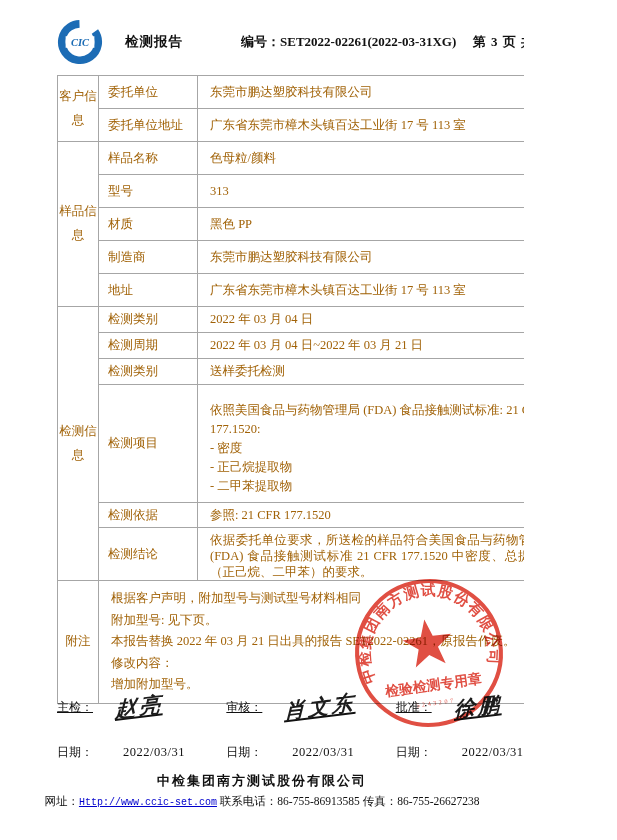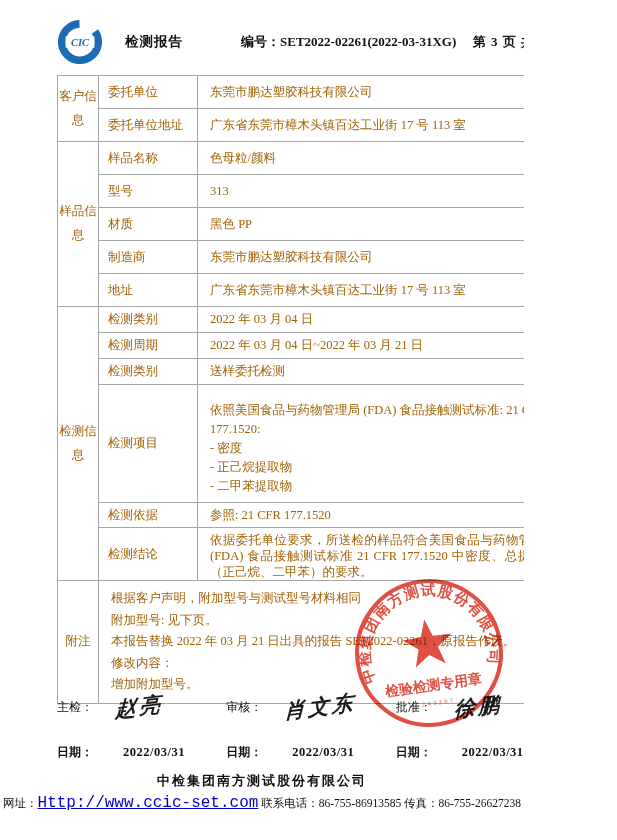--- a/index.html
+++ b/index.html
@@ -52,46 +52,46 @@
   tr.h20 { height:20px; }
   td.val.items { line-height:19px; padding-top:16px; padding-bottom:6px; }
   td.val.concl { line-height:16px; padding-top:4px; padding-bottom:0; text-align:justify; }
   td.note {
     padding:7px 8px 7px 12px; white-space:pre-line; line-height:21.5px;
     height:123px; vertical-align:top;
   }
 
   
   .sig-area { position:absolute; left:57px; top:684px; width:508px; }
-  .sig-row { display:flex; height:46px; align-items:center; }
+  .sig-row { display:flex; height:46px; align-items:center;text-decoration:underline; }
   .sig-col { flex:1 1 0; display:flex; align-items:center; }
   .sig-label { font-size:12px; white-space:nowrap; }
   .sig-name {
     font-size:21px; font-style:italic; font-weight:bold;
     transform:rotate(-7deg) skewX(-8deg);
     margin-left:22px; letter-spacing:3px; color:#1c1c1c; white-space:nowrap;
   }
   .date-row { display:flex; margin-top:14px; }
-  .date-col { flex:1 1 0; display:flex; align-items:center;font-weight:bold; }
+  .date-col { flex:1 1 0; display:flex; align-items:center; }
   .date-label { font-size:12px; white-space:nowrap; }
   .date-value { font-size:12.5px; margin-left:30px; letter-spacing:0.5px; }
 
   
   .stamp {
     position:absolute; left:352px; top:576px; width:154px; height:154px;
     transform:rotate(-8deg);
     mix-blend-mode:multiply; opacity:0.9;
     pointer-events:none;
   }
 
   
   .footer { position:absolute; left:0; right:0; top:772px; text-align:center; }
   .footer-company { font-size:13px; font-weight:bold; letter-spacing:2px; }
   .footer-line { font-size:11.5px; margin-top:4px; }
-  .footer-link { color:#0000cc; text-decoration:underline; font-family:"Liberation Mono","DejaVu Sans Mono",monospace; font-size:16px;margin-top:17px; }
+  .footer-link { color:#0000cc; text-decoration:underline; font-family:"Liberation Mono","DejaVu Sans Mono",monospace; font-size:10px;margin-top:17px; }
 </style>
 </head>
 <body>
 
 <div class="page">
 
   <div class="header">
     <svg class="logo" viewBox="0 0 48 48">
       <circle cx="24" cy="24" r="19" fill="none" stroke="#1c6cb5" stroke-width="8" stroke-dasharray="100 19" transform="rotate(-35 24 24)"></circle>
       <rect x="9" y="18" width="30" height="12" fill="#ffffff"></rect>

